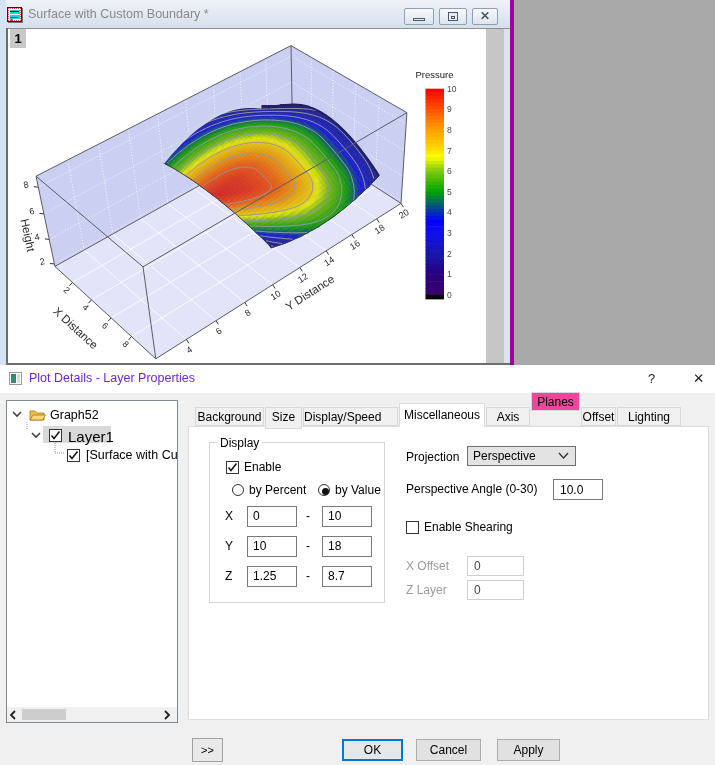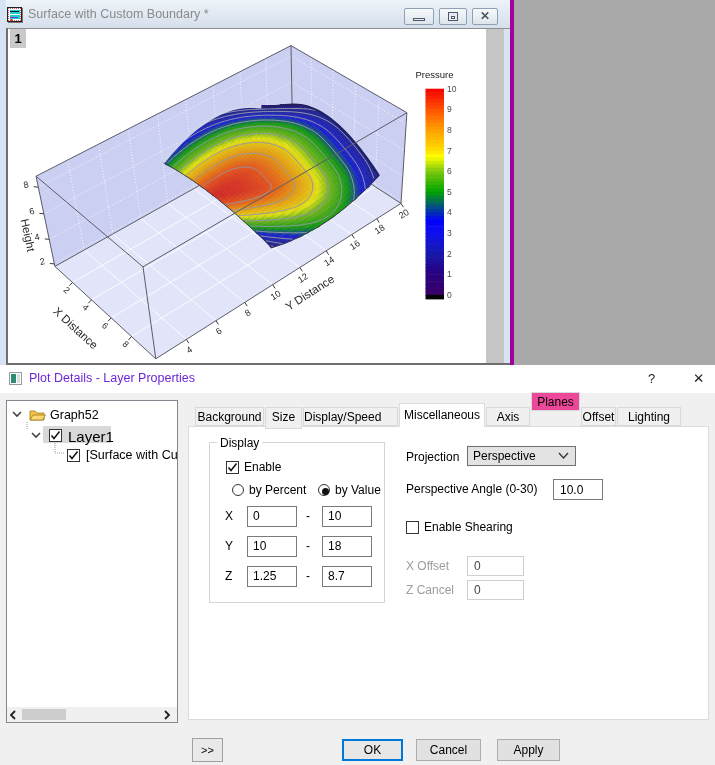--- a/index.html
+++ b/index.html
@@ -2155,20 +2155,20 @@
     <path d="M1 1 L5.5 6 L10 1" fill="none" stroke="#333" stroke-width="1.3"></path>
   </svg>
 <div class="abs" style="left:406px;top:482px;font-size:12px">Perspective Angle (0-30)</div>
 <div class="abs" style="left:553px;top:479px;width:50px;height:21px;background:#fff;border:1px solid #7a7a7a"></div>
 <div class="abs" style="left:560px;top:483px;font-size:12px">10.0</div>
 <div class="abs" style="left:406px;top:521px;width:13px;height:13px;border:1.4px solid #333;background:#fff"></div>
 <div class="abs" style="left:424px;top:520px;font-size:12px">Enable Shearing</div>
 <div class="abs" style="left:406px;top:559px;font-size:12px;color:#9c9c9c">X Offset</div>
 <div class="abs" style="left:467px;top:556px;width:57px;height:20px;background:#fff;border:1px solid #cfcfcf"></div>
 <div class="abs" style="left:474px;top:559px;font-size:12px;color:#444">0</div>
-<div class="abs" style="left:406px;top:583px;font-size:12px;color:#9c9c9c">Z Cancel</div>
+<div class="abs" style="left:406px;top:583px;font-size:12px;color:#9c9c9c">Z Layer</div>
 <div class="abs" style="left:467px;top:580px;width:57px;height:20px;background:#fff;border:1px solid #cfcfcf"></div>
 <div class="abs" style="left:474px;top:583px;font-size:12px;color:#444">0</div>
 
 <div class="abs" style="left:192px;top:738px;width:31px;height:24px;background:#e9e9e9;border:1px solid #a0a0a0;font-size:11px;text-align:center;line-height:22px">&gt;&gt;</div>
 <div class="abs" style="left:342px;top:739px;width:61px;height:22px;background:#e7e7e7;border:2px solid #0078d7;font-size:12px;text-align:center;line-height:18px">OK</div>
 <div class="abs" style="left:416px;top:739px;width:65px;height:22px;background:#e1e1e1;border:1px solid #adadad;font-size:12px;text-align:center;line-height:20px">Cancel</div>
 <div class="abs" style="left:497px;top:739px;width:63px;height:22px;background:#e1e1e1;border:1px solid #adadad;font-size:12px;text-align:center;line-height:20px">Apply</div>
 
 </body></html>

